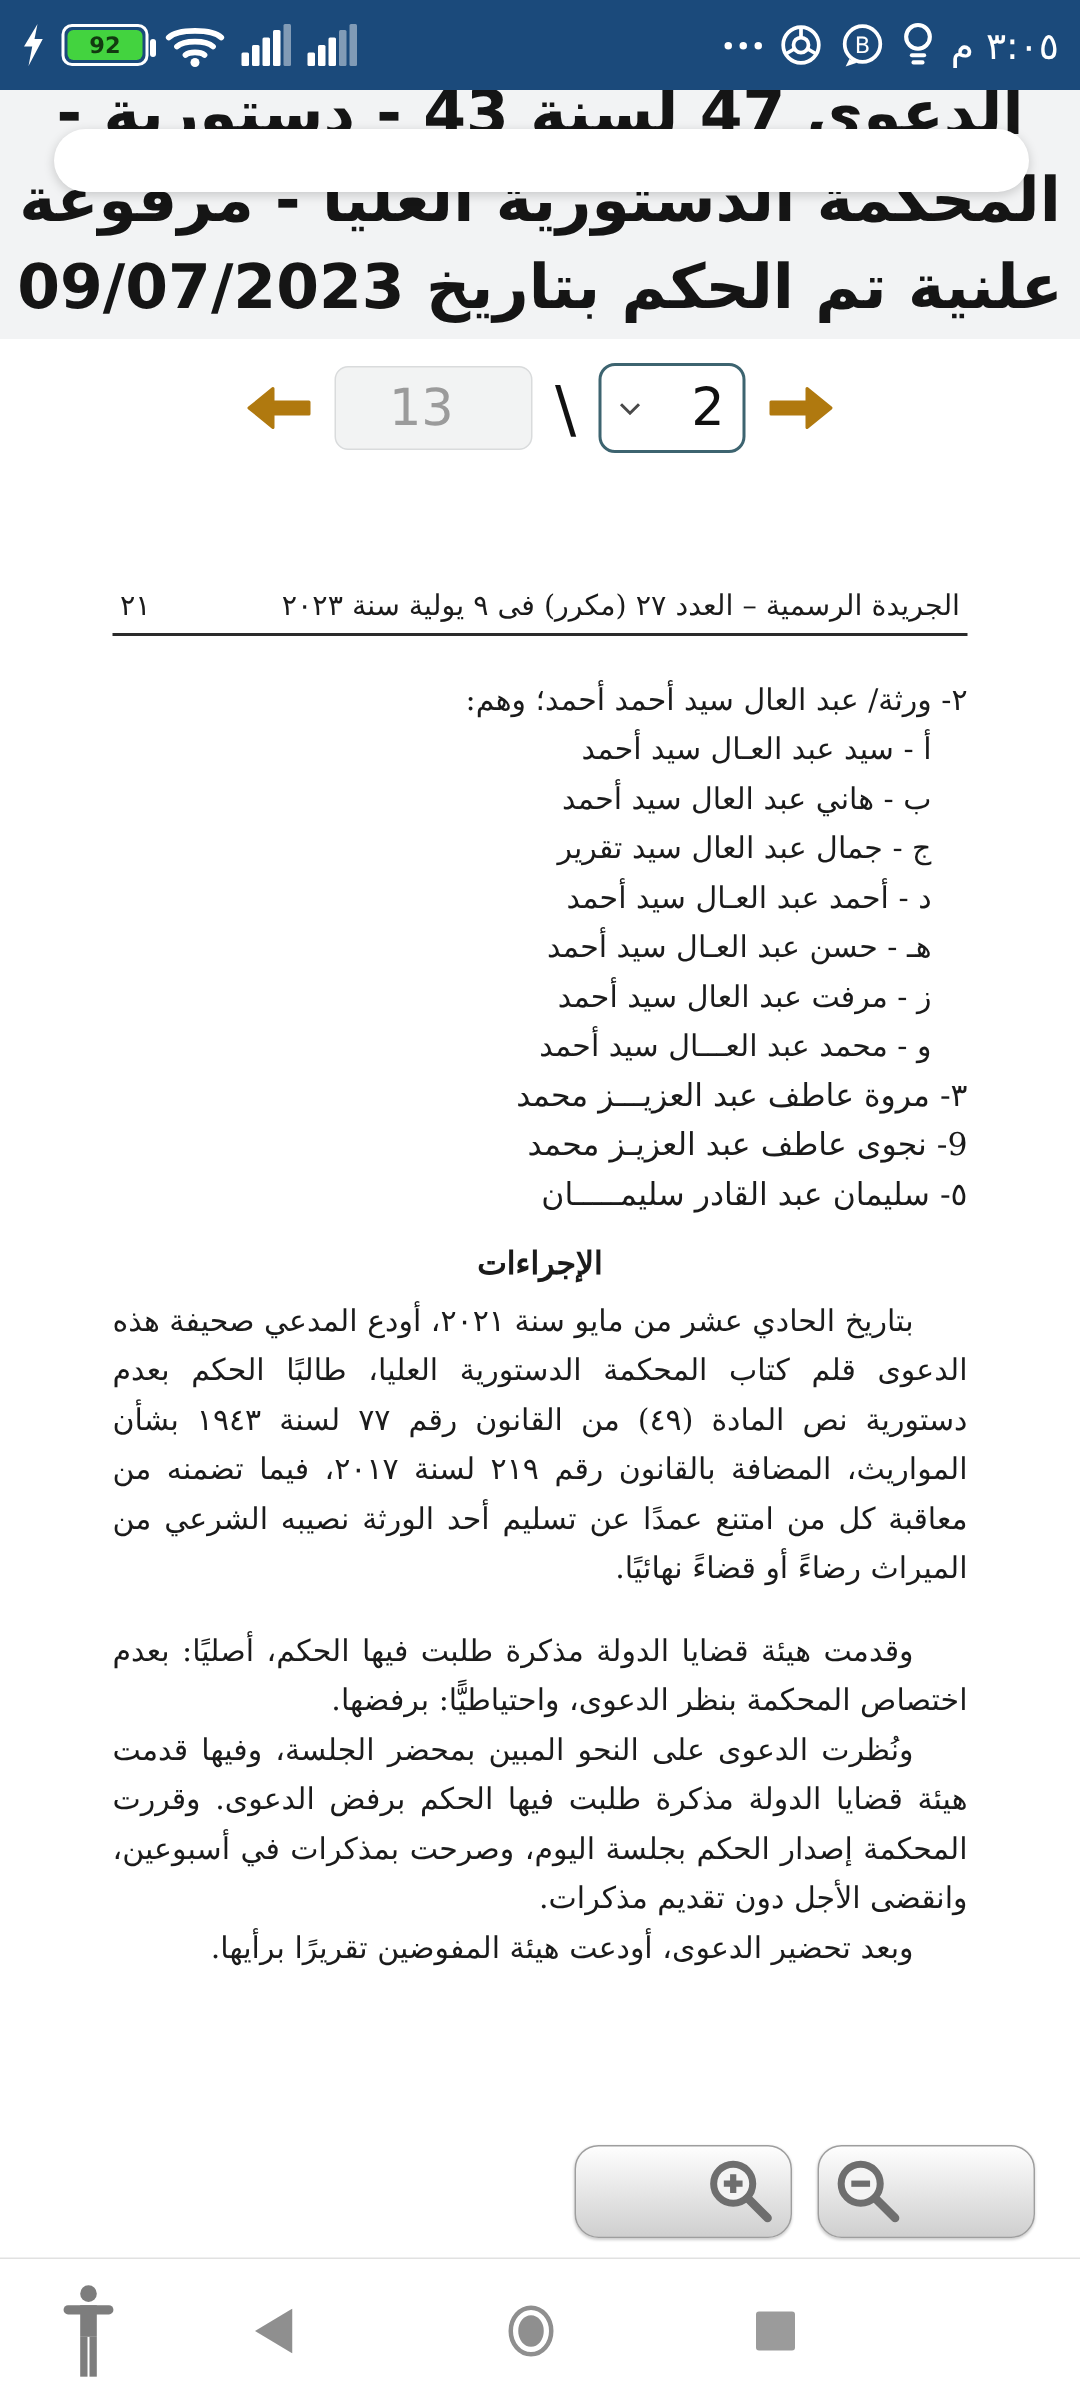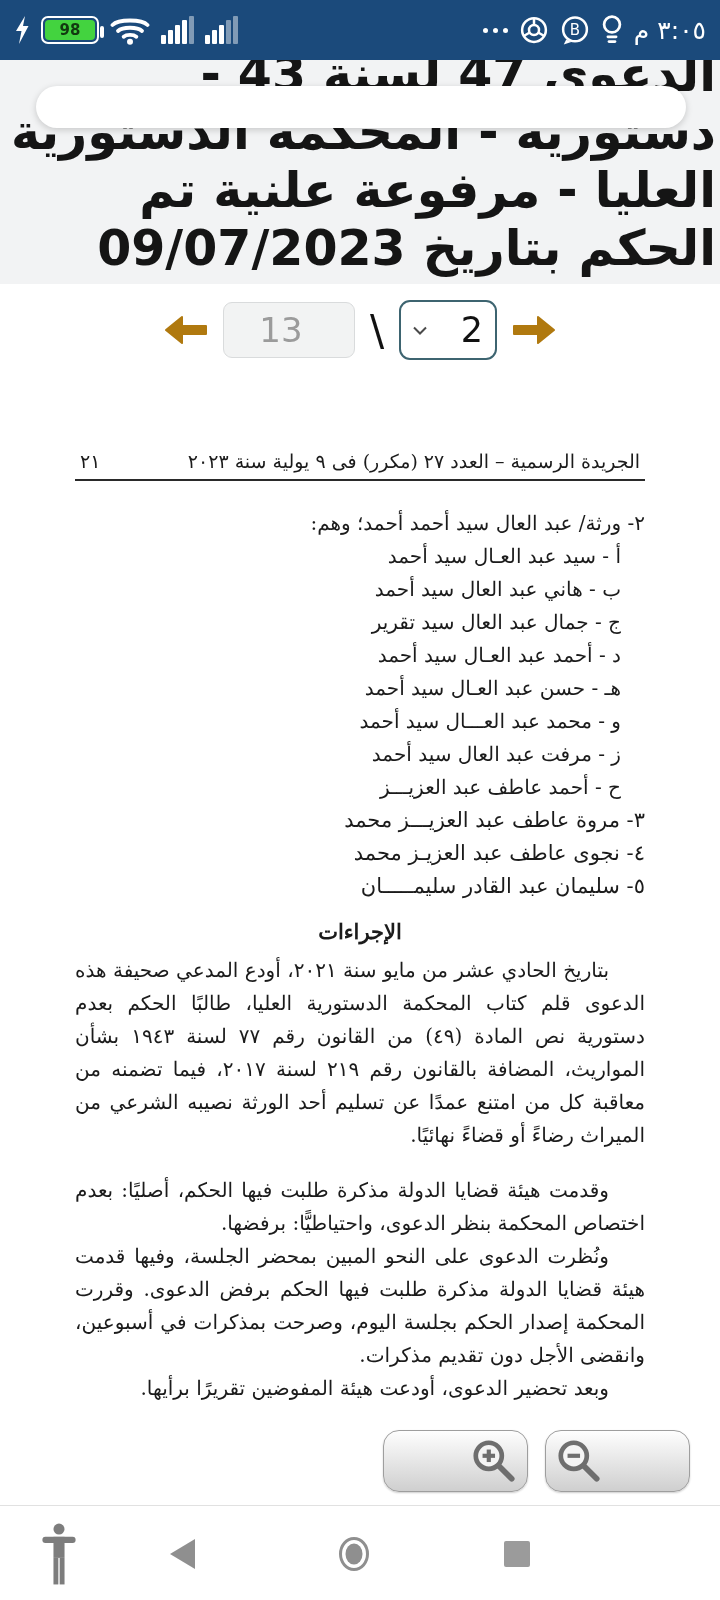--- a/index.html
+++ b/index.html
@@ -19,21 +19,21 @@
   .battery .nub { position:absolute; right:-7px; top:8px; width:4px; height:12px; background:#fff; border-radius:2px; }
   .sigbars { display:flex; align-items:flex-end; gap:2px; height:28px; }
   .sigbars i { display:block; width:5px; background:#fff; border-radius:1px; }
   .sigbars i.dim { background:rgba(255,255,255,.45); }
   .dots { display:flex; gap:5px; }
   .dots i { width:5px; height:5px; border-radius:50%; background:#fff; }
   .time { color:#fff; font-size:25px; direction:rtl; }
 
   
   .title-zone { position:relative; z-index:1; background:#f2f3f4; padding-top:46px; padding-bottom:6px; }
-  .case-title { direction:rtl; text-align:right; font-size:49px; font-weight:700;
+  .case-title { direction:rtl; text-align:center; font-size:41px; font-weight:700;
                 line-height:58px; color:#151515; padding:0 4px; }
   .toast-pill { position:absolute; z-index:3; top:86px; left:36px; right:34px; height:42px;
                 background:#ffffff; border-radius:22px; box-shadow:0 2px 7px rgba(0,0,0,.18); }
 
   
   .pager { direction:ltr; display:flex; align-items:center; justify-content:center;
            gap:13px; margin-top:14px; height:64px; }
   .arrow-btn { background:none; border:none; cursor:pointer; display:flex; align-items:center; }
   .total-input { width:132px; height:56px; background:#f2f3f3; border:1.5px solid #d9dbdc;
                  border-radius:9px; color:#9b9b9b; font-size:34px; text-align:center;
@@ -80,21 +80,21 @@
 
 <div class="screen">
 
   <div class="statusbar">
     <div class="sb-left">
       <svg width="16" height="28" viewBox="0 0 16 28">
         <polygon points="11,0 2,15 7.5,15 5,28 14.5,10 9,10" fill="#fff"></polygon>
       </svg>
       <span class="battery">
         <span class="fill"></span>
-        <span class="pct">98</span>
+        <span class="pct">92</span>
         <span class="nub"></span>
       </span>
       <svg width="40" height="30" viewBox="0 0 24 18">
         <path d="M1.5 6 C 5 2.4 19 2.4 22.5 6" stroke="#fff" stroke-width="2.3" fill="none" stroke-linecap="round"></path>
         <path d="M4.8 9.6 C 7.6 7 16.4 7 19.2 9.6" stroke="#fff" stroke-width="2.3" fill="none" stroke-linecap="round"></path>
         <path d="M8.2 13 C 9.9 11.6 14.1 11.6 15.8 13" stroke="#fff" stroke-width="2.3" fill="none" stroke-linecap="round"></path>
         <circle cx="12" cy="16" r="1.8" fill="#fff"></circle>
       </svg>
       <span class="sigbars">
         <i style="height:9px"></i>
@@ -169,25 +169,24 @@
       <span>الجريدة الرسمية – العدد ٢٧ (مكرر) فى ٩ يولية سنة ٢٠٢٣</span>
       <span>٢١</span>
     </div>
 
     <div class="heirs-intro">٢- ورثة/ عبد العال سيد أحمد أحمد؛ وهم:</div>
     <div class="heir-line">أ - سيد عبد العـال سيد أحمد</div>
     <div class="heir-line">ب - هاني عبد العال سيد أحمد</div>
     <div class="heir-line">ج - جمال عبد العال سيد تقرير</div>
     <div class="heir-line">د - أحمد عبد العـال سيد أحمد</div>
     <div class="heir-line">هـ - حسن عبد العـال سيد أحمد</div>
+    <div class="heir-line">ز - مرفت عبد العال سيد أحمد</div>
     <div class="heir-line">و - محمد عبد العـــال سيد أحمد</div>
-    <div class="heir-line">ز - مرفت عبد العال سيد أحمد</div>
-    <div class="heir-line">ح - أحمد عاطف عبد العزيـــز</div>
     <div class="party-line">٣- مروة عاطف عبد العزيـــز محمد</div>
-    <div class="party-line">٤- نجوى عاطف عبد العزيـز محمد</div>
+    <div class="party-line">9- نجوى عاطف عبد العزيـز محمد</div>
     <div class="party-line">٥- سليمان عبد القادر سليمـــــان</div>
 
     <div class="section-heading">الإجراءات</div>
 
     <p class="para">بتاريخ الحادي عشر من مايو سنة ٢٠٢١، أودع المدعي صحيفة هذه الدعوى قلم كتاب المحكمة الدستورية العليا، طالبًا الحكم بعدم دستورية نص المادة (٤٩) من القانون رقم ٧٧ لسنة ١٩٤٣ بشأن المواريث، المضافة بالقانون رقم ٢١٩ لسنة ٢٠١٧، فيما تضمنه من معاقبة كل من امتنع عمدًا عن تسليم أحد الورثة نصيبه الشرعي من الميراث رضاءً أو قضاءً نهائيًا.</p>
     <p class="para gap">وقدمت هيئة قضايا الدولة مذكرة طلبت فيها الحكم، أصليًا: بعدم اختصاص المحكمة بنظر الدعوى، واحتياطيًّا: برفضها.</p>
     <p class="para">ونُظرت الدعوى على النحو المبين بمحضر الجلسة، وفيها قدمت هيئة قضايا الدولة مذكرة طلبت فيها الحكم برفض الدعوى. وقررت المحكمة إصدار الحكم بجلسة اليوم، وصرحت بمذكرات في أسبوعين، وانقضى الأجل دون تقديم مذكرات.</p>
     <p class="para">وبعد تحضير الدعوى، أودعت هيئة المفوضين تقريرًا برأيها.</p>
   </div>
 

